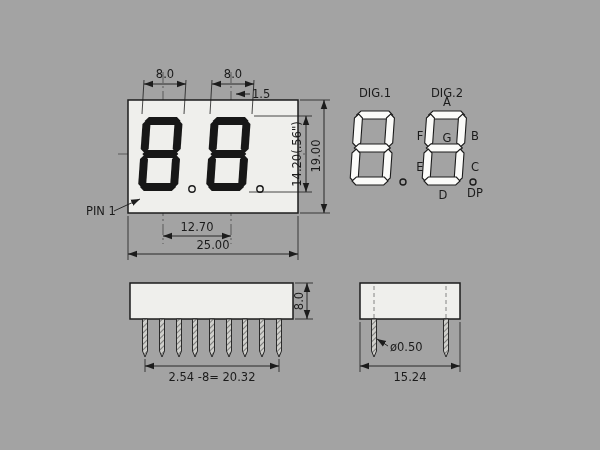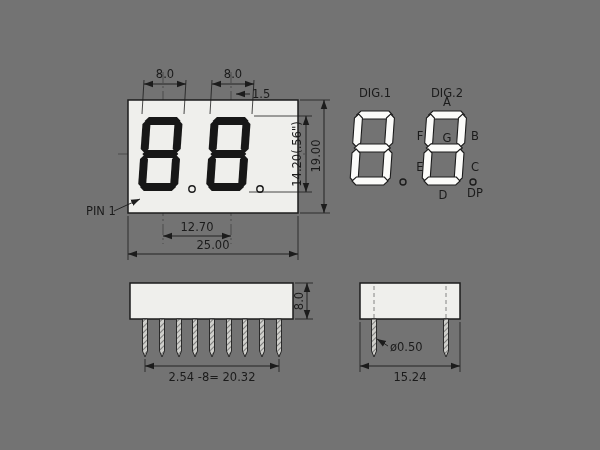--- a/index.html
+++ b/index.html
@@ -1,17 +1,17 @@
 <!DOCTYPE html>
 <html><head>
 <meta charset="utf-8">
 <style>
   html,body{margin:0;padding:0;background:#e8e8e6;}
   .canvas{
-    position:relative;width:600px;height:450px;background:#737373;
+    position:relative;width:600px;height:450px;background:#a3a3a3;
     font-family:"DejaVu Sans","Liberation Sans",sans-serif;overflow:hidden;
   }
   svg text{
     font-family:"DejaVu Sans","Liberation Sans",sans-serif;
     font-size:11.5px;fill:#1b1b1b;
   }
   .body{fill:#efefec;stroke:#1c1c1c;stroke-width:1.5;}
   .dim{stroke:#1c1c1c;stroke-width:0.9;fill:none;}
   .ext{stroke:#1c1c1c;stroke-width:0.8;fill:none;}
   .center{stroke:#3a3a3a;stroke-width:0.7;fill:none;stroke-dasharray:11 3 2 3;}

